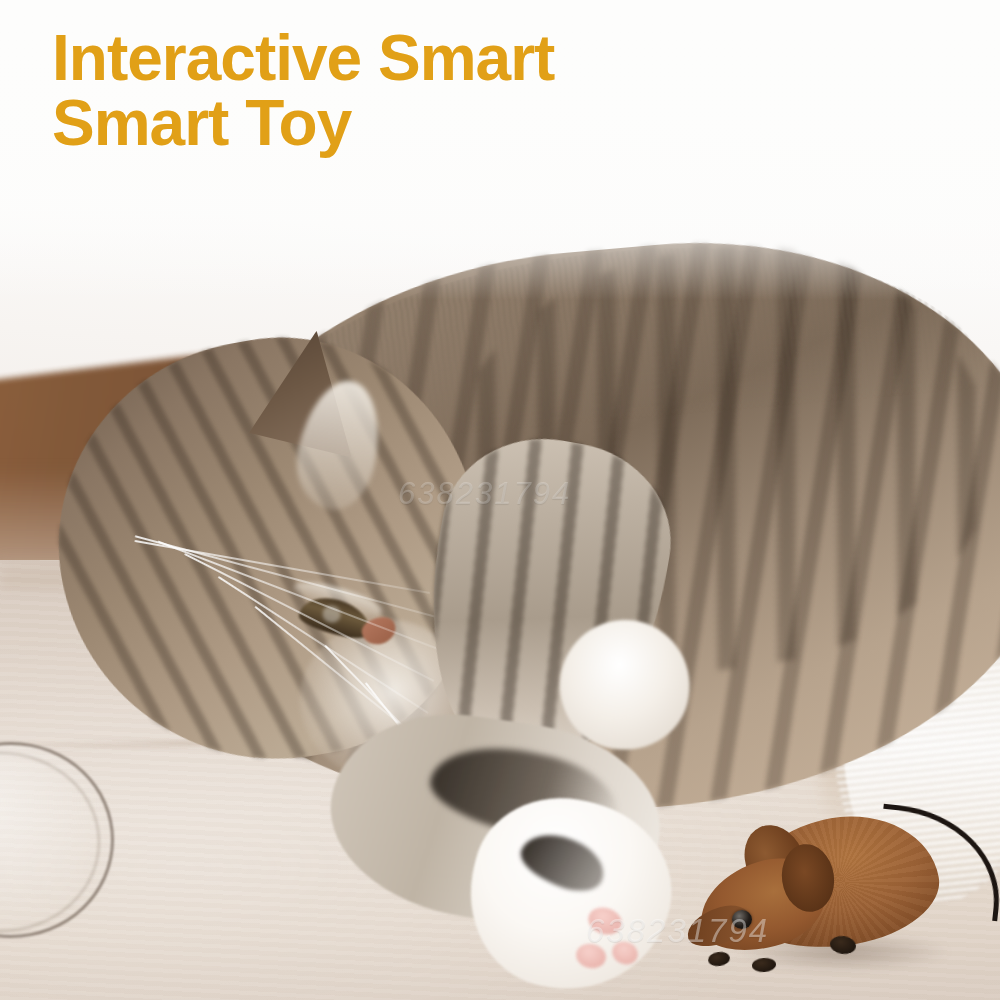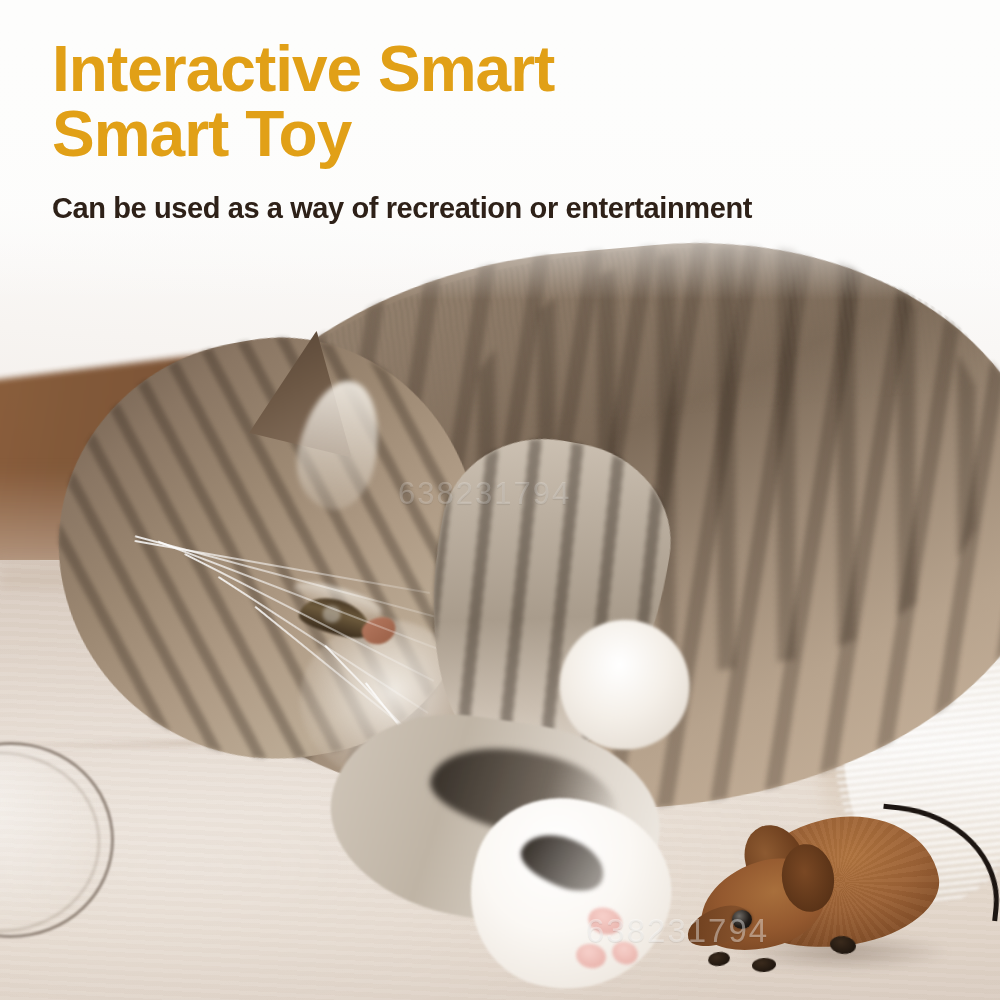--- a/index.html
+++ b/index.html
@@ -17,20 +17,21 @@
     height: 1000px;
     overflow: hidden;
     background: #faf8f7;
   }
 
   
   .scene {
     position: absolute;
     inset: 0;
     overflow: hidden;
+    font-style: italic;
   }
 
   
   .backdrop {
     position: absolute;
     left: 0; top: 0;
     width: 100%; height: 100%;
     background:
       linear-gradient(185deg, #fdfcfb 0%, #fbfaf9 26%, #f7f4f1 38%, #f3efeb 48%, #efe9e3 60%, #eae2da 100%);
   }
@@ -492,21 +493,21 @@
   .top-fade {
     position: absolute;
     left: 0; top: 0; width: 100%; height: 300px;
     background: linear-gradient(180deg, #fdfdfc 0%, rgba(253,253,252,.96) 42%, rgba(253,253,252,.72) 72%, rgba(253,253,252,0) 100%);
     pointer-events: none;
   }
 
   
   .text-block {
     position: absolute;
-    left: 52px; top: 37px;
+    left: 52px; top: 26px;
     width: 900px;
   }
   .headline {
     margin: 0;
     font-size: 64px;
     line-height: 1.02;
     font-weight: 700;
     letter-spacing: -1px;
     color: #e1a017;
     text-shadow: 0 1px 0 rgba(255,255,255,.6);
@@ -605,17 +606,16 @@
 
     <div class="top-fade"></div>
   </div>
 
   <div class="text-block">
     <h1 class="headline">
       <span>Interactive Smart</span>
       <span class="l2">Smart Toy</span>
     </h1>
     <p class="subhead">
-      <span>Can be used as a way of recreation or entertainment</span>
     </p>
   </div>
 
 </div>
 
 </body></html>

